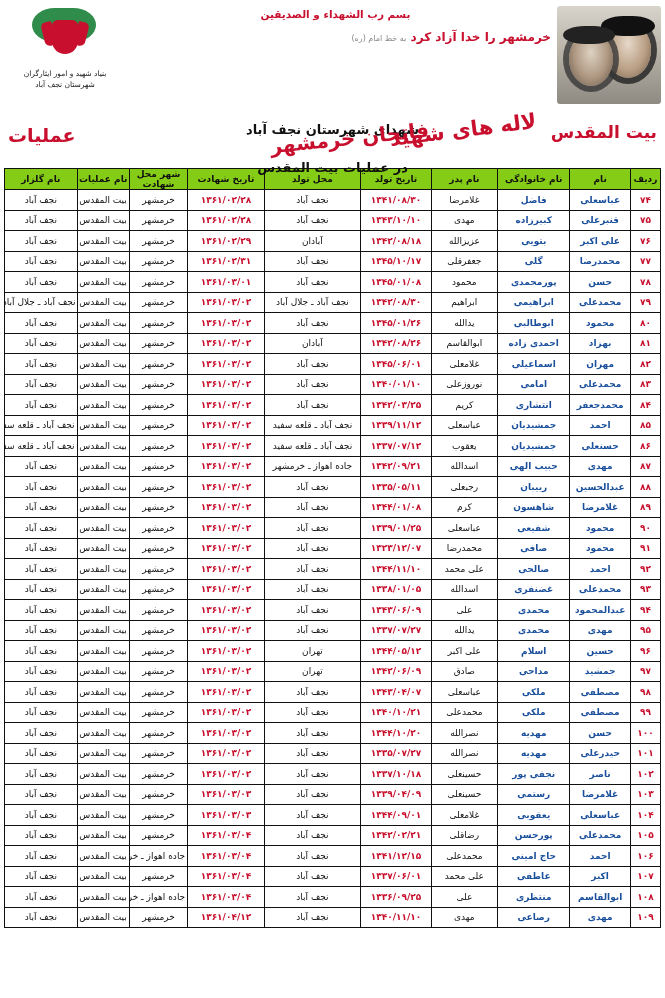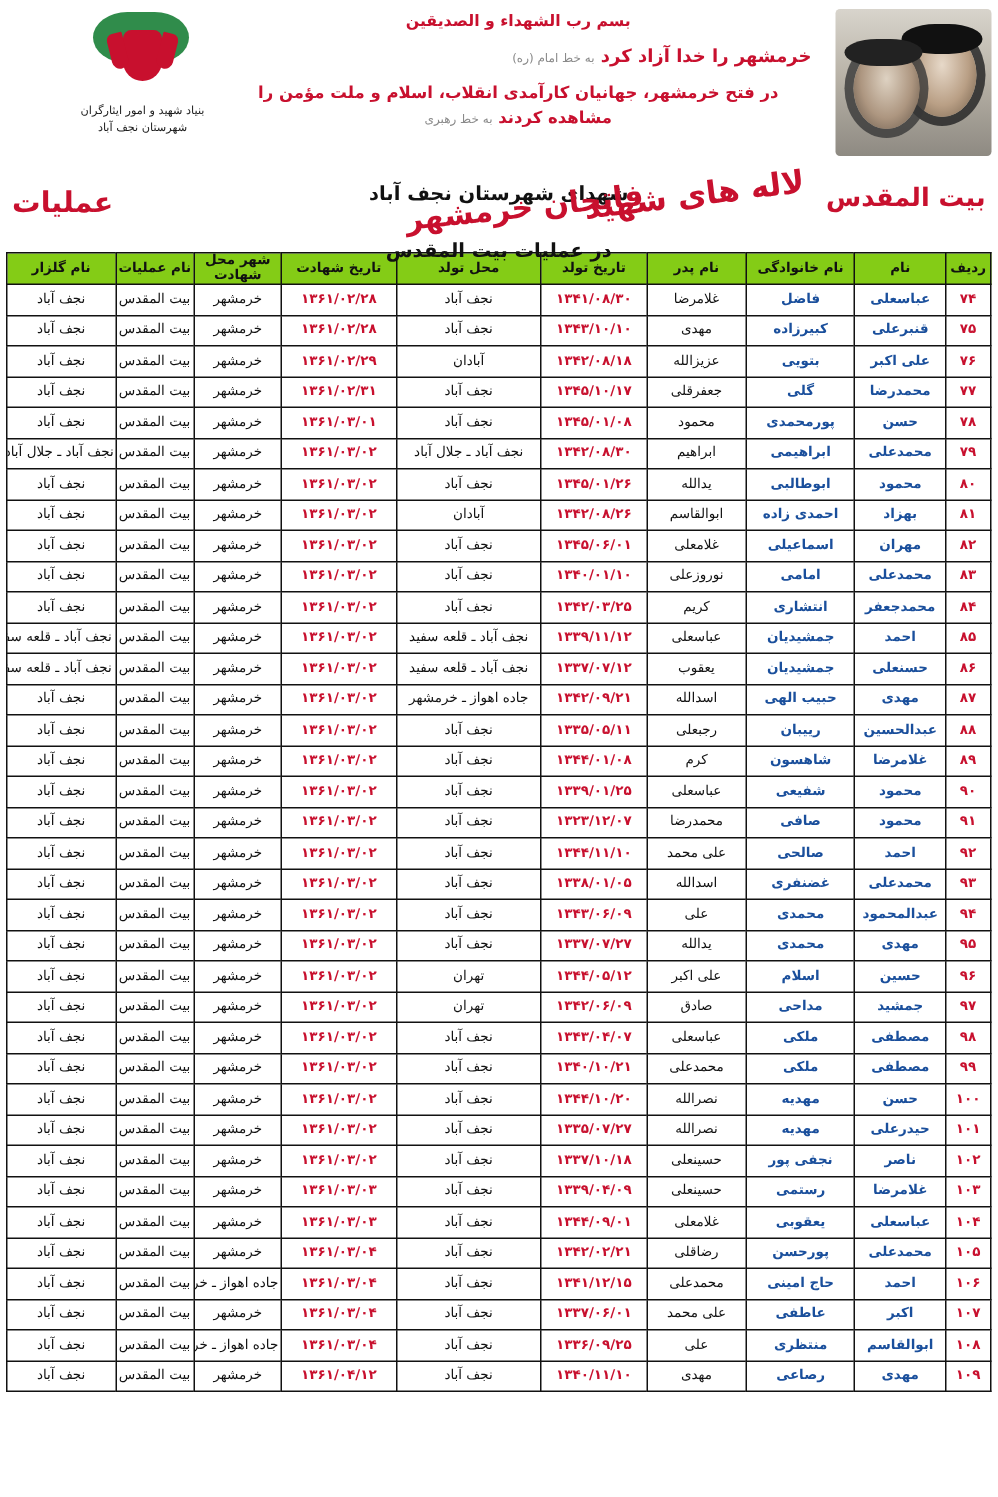--- a/index.html
+++ b/index.html
@@ -9,23 +9,22 @@
     font-family:"DejaVu Sans","Liberation Sans",sans-serif;
     color:#111;
     overflow:hidden;
   }
   .page{position:relative;width:665px;height:998px;box-sizing:border-box;}
 
   
   .header{
     position:relative;
     height:118px;
-    padding:4px 10px 0 6px;
+    padding:4px 0 0 6px;
     box-sizing:border-box;
-    margin-left:30px;
   }
   .header-portrait{
     position:absolute;right:4px;top:6px;
     width:104px;height:98px;
     border-radius:3px;
     overflow:hidden;
     background:linear-gradient(180deg,#d8d4cc 0%,#b9b3a8 45%,#8e8a82 100%);
   }
   .header-portrait .face{
     position:absolute;border-radius:50%;
@@ -170,24 +169,20 @@
       <div class="face f2"></div>
       <div class="turban"></div>
       <div class="turban2"></div>
     </div>
 
     <div class="header-center">
       <div class="bismillah">بسم رب الشهداء و الصدیقین</div>
       <div class="slogan1">
         <span>خرمشهر را خدا آزاد کرد</span>
         <span class="sig">به خط امام (ره)</span>
-      </div>
-      <div class="slogan2">
-        <span>در فتح خرمشهر، جهانیان کارآمدی انقلاب، اسلام و ملت مؤمن را مشاهده کردند</span>
-        <span class="sig">به خط رهبری</span>
       </div>
     </div>
 
     <div class="header-logo">
       <div class="emblem">
         <div class="globe"></div>
         <div class="tulip"></div>
       </div>
       <div class="logo-line">بنیاد شهید و امور ایثارگران</div>
       <div class="logo-line">شهرستان نجف آباد</div>

